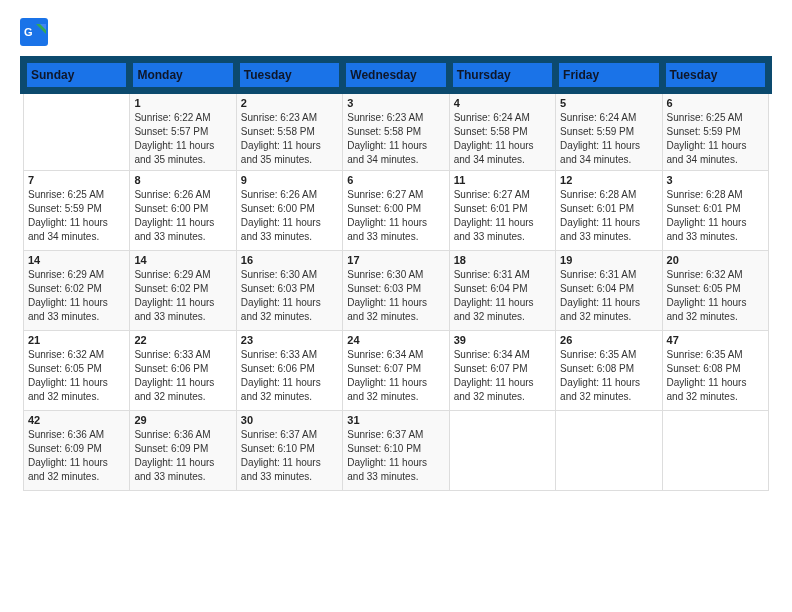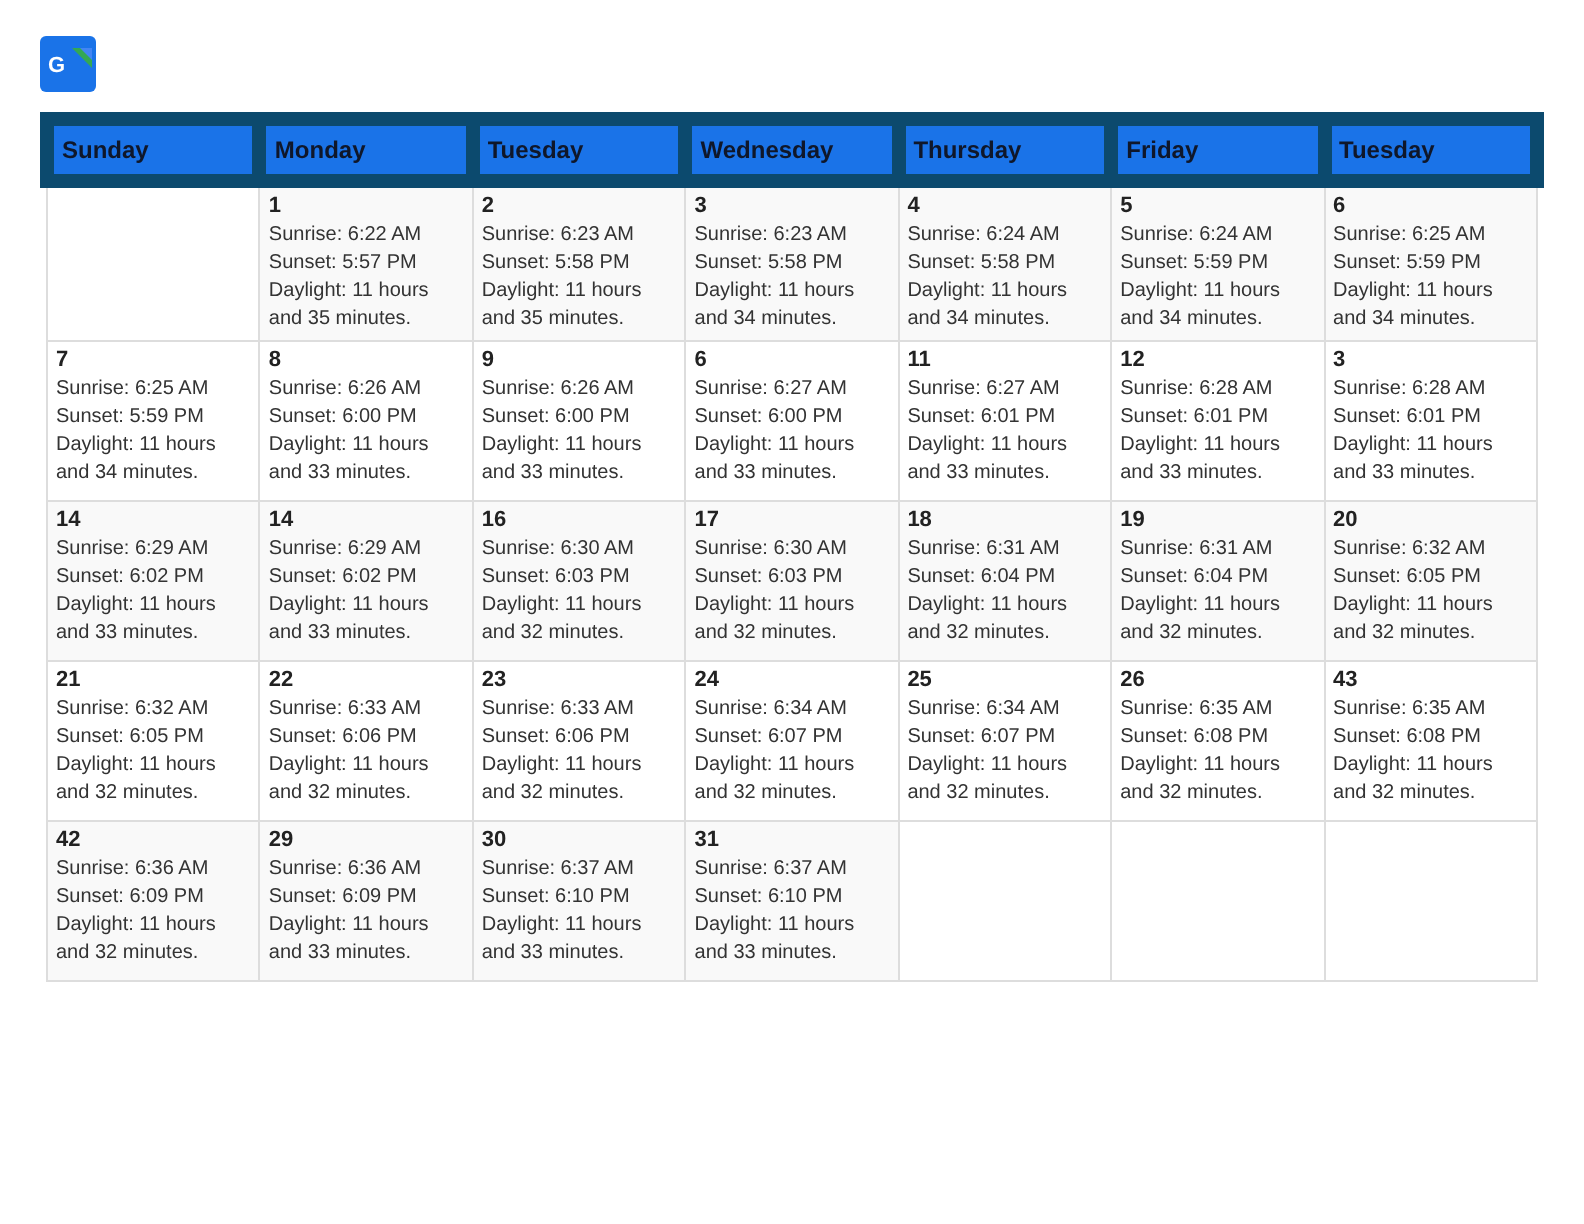--- a/index.html
+++ b/index.html
@@ -229,29 +229,29 @@
           </td>
           <td>
             <span class="day-num">23</span>
             <div class="day-info">Sunrise: 6:33 AM<br>Sunset: 6:06 PM<br>Daylight: 11 hours and 32 minutes.</div>
           </td>
           <td>
             <span class="day-num">24</span>
             <div class="day-info">Sunrise: 6:34 AM<br>Sunset: 6:07 PM<br>Daylight: 11 hours and 32 minutes.</div>
           </td>
           <td>
-            <span class="day-num">25</span>
+            <span class="day-num">39</span>
             <div class="day-info">Sunrise: 6:34 AM<br>Sunset: 6:07 PM<br>Daylight: 11 hours and 32 minutes.</div>
           </td>
           <td>
             <span class="day-num">26</span>
             <div class="day-info">Sunrise: 6:35 AM<br>Sunset: 6:08 PM<br>Daylight: 11 hours and 32 minutes.</div>
           </td>
           <td>
-            <span class="day-num">43</span>
+            <span class="day-num">47</span>
             <div class="day-info">Sunrise: 6:35 AM<br>Sunset: 6:08 PM<br>Daylight: 11 hours and 32 minutes.</div>
           </td>
         </tr>
         <tr>
           <td>
             <span class="day-num">42</span>
             <div class="day-info">Sunrise: 6:36 AM<br>Sunset: 6:09 PM<br>Daylight: 11 hours and 32 minutes.</div>
           </td>
           <td>
             <span class="day-num">29</span>

